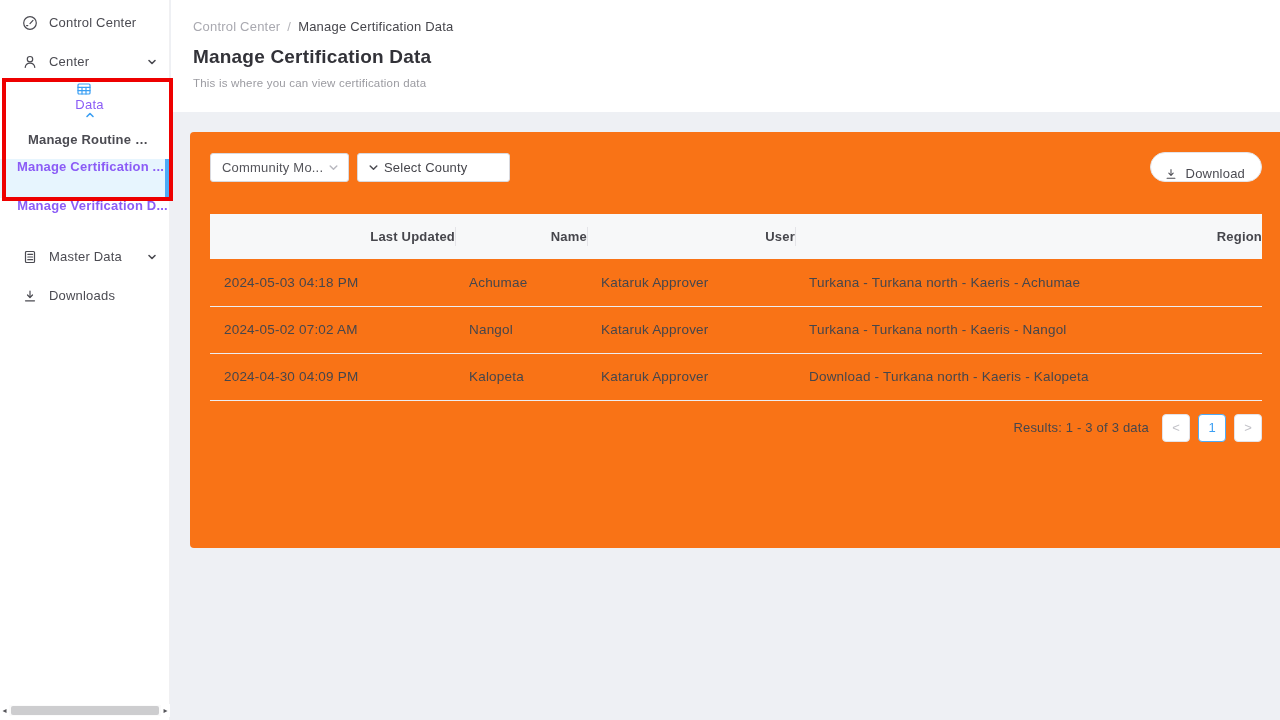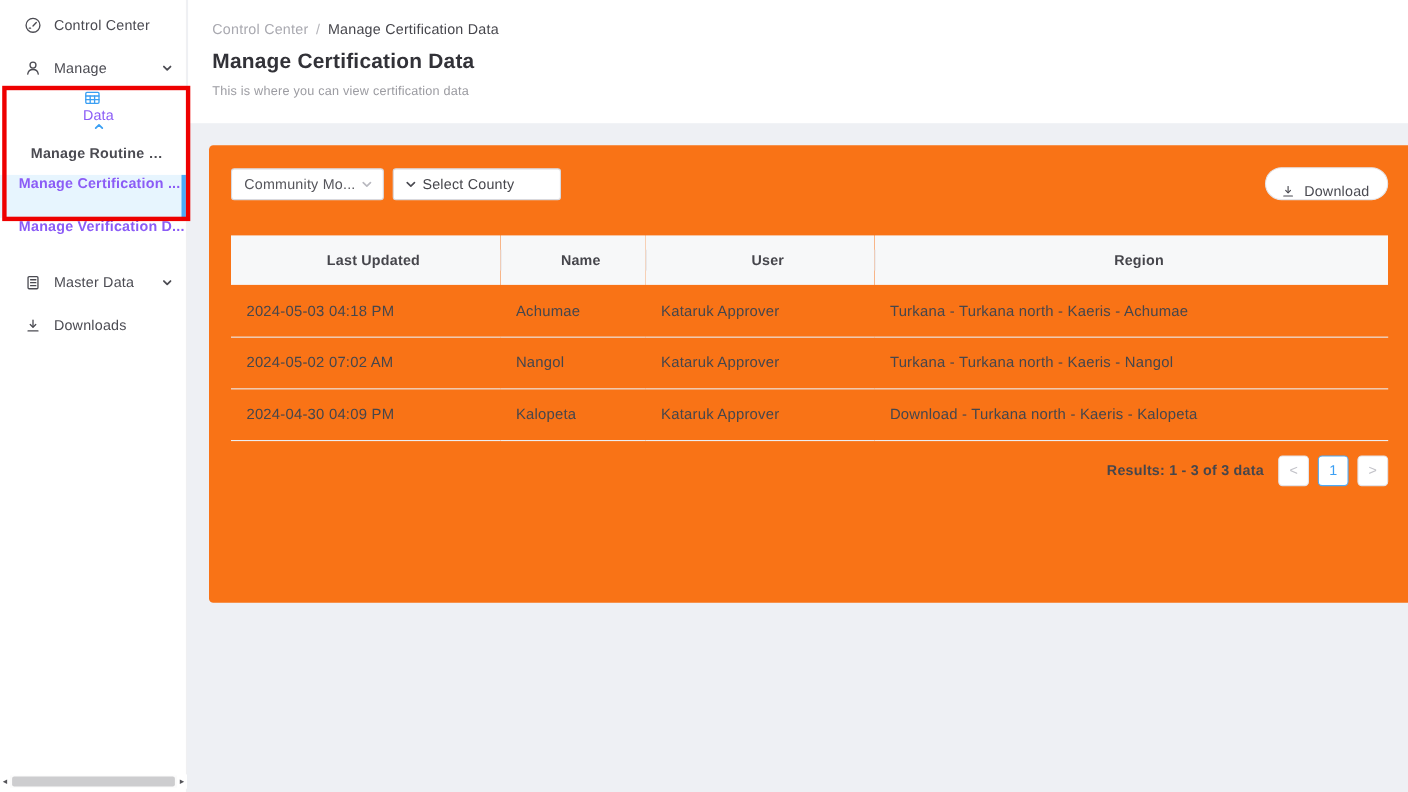--- a/index.html
+++ b/index.html
@@ -133,36 +133,36 @@
     font-size:13px; color:#4b4b52;
     cursor:pointer; letter-spacing:.2px;
   }
   .download-btn svg { width:14px; height:14px; }
 
   
   .tbl { width:100%; border-collapse:collapse; margin-top:32px; table-layout:fixed; }
   .tbl col.c1 { width:245px; } .tbl col.c2 { width:132px; } .tbl col.c3 { width:208px; }
   .tbl thead tr { background:#f7f8f9; height:45px; }
   .tbl th {
-    text-align:center; font-size:13px; font-weight:700; color:#46464c;
+    text-align:right; font-size:13px; font-weight:700; color:#46464c;
     padding-left:14px; position:relative; letter-spacing:.2px;
   }
   .tbl th + th::before {
     content:""; position:absolute; left:0; top:13px;
     width:1px; height:19px; background:#e4e4e8;
   }
   .tbl tbody tr { height:47px; border-bottom:1px solid #ededf0; }
   .tbl td { font-size:13.5px; color:#46464c; padding-left:14px; letter-spacing:.2px; white-space:nowrap; }
 
   
   .pager {
     display:flex; justify-content:flex-end; align-items:center;
     margin-top:13px; gap:8px;
   }
-  .pager .results { font-size:13px; font-weight:700; color:#46464c; margin-right:5px; letter-spacing:.2px; }
+  .pager .results { font-size:13px; font-weight:400; color:#46464c; margin-right:5px; letter-spacing:.2px; }
   .pg-btn {
     width:28px; height:28px;
     border:1px solid #e3e3e8; border-radius:4px;
     background:#fff;
     display:flex; align-items:center; justify-content:center;
     font-size:13px; color:#c2c2c8;
     cursor:pointer;
   }
   .pg-btn.active { border-color:#4dabf7; color:#3b9ff3; }
 </style>
@@ -183,21 +183,21 @@
       <span class="lbl">Control Center</span>
     </div>
 
     <div class="nav-item">
       <span class="icn-box">
         <svg class="icn" viewBox="0 0 16 16">
             <circle cx="8" cy="5.2" r="2.7"></circle>
             <path d="M3.2 13.4c.4-2.7 2.3-4.2 4.8-4.2s4.4 1.5 4.8 4.2"></path>
           </svg>
       </span>
-      <span class="lbl">Manage</span>
+      <span class="lbl">Center</span>
       <span class="chev">
         <svg class="chevsvg" viewBox="0 0 10 10">
             <polyline points="2,3.5 5,6.5 8,3.5"></polyline>
           </svg>
       </span>
     </div>
 
     <div class="nav-item nav-blue">
       <span class="icn-box">
         <svg class="icn icn-blue" viewBox="0 0 16 16">

